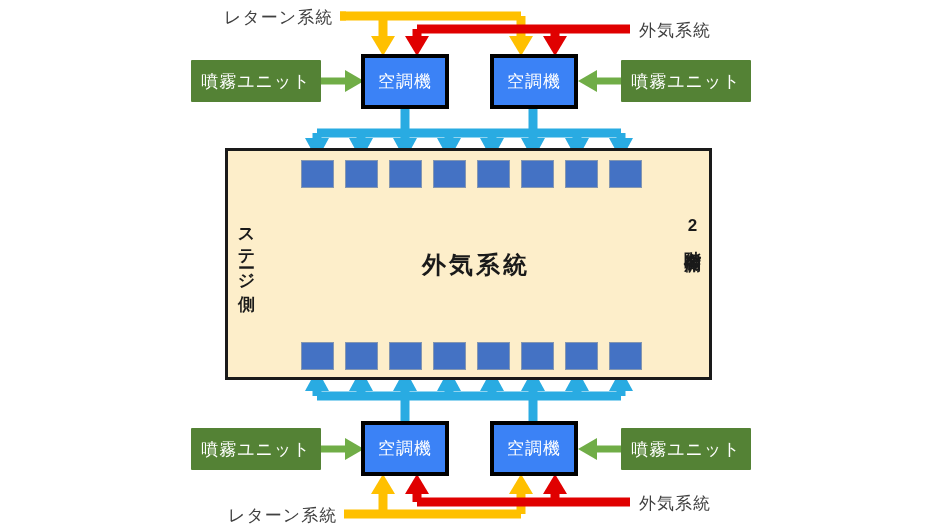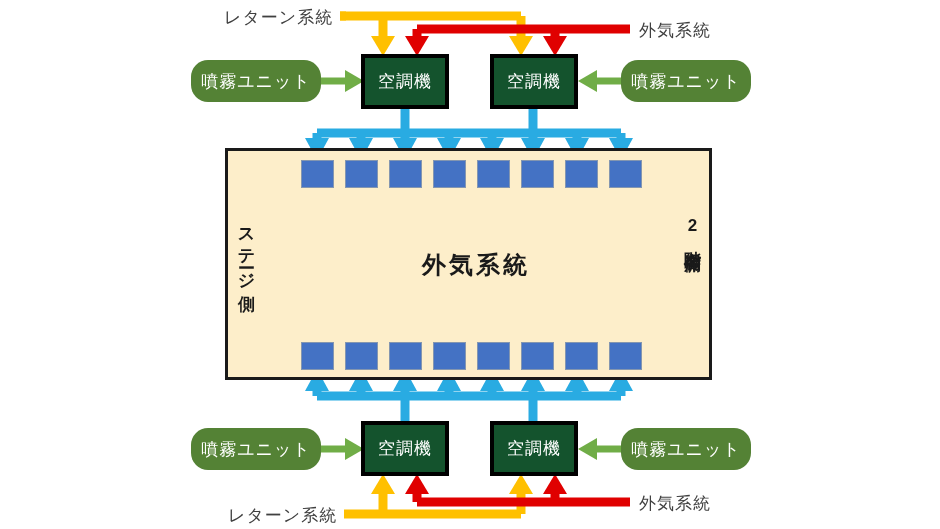--- a/index.html
+++ b/index.html
@@ -4,25 +4,25 @@
 <style>
   html,body{margin:0;padding:0;background:#ffffff;}
   body{width:940px;height:529px;overflow:hidden;
        font-family:"Liberation Sans","DejaVu Sans",sans-serif;}
   #stage{position:relative;width:940px;height:529px;background:#fff;}
   svg.layer{position:absolute;left:0;top:0;width:940px;height:529px;}
 
   .sys-label{position:absolute;font-size:17px;color:#404040;white-space:nowrap;
              letter-spacing:1px;}
 
-  .ahu{position:absolute;background:#14532d;border:4px solid #000000;
+  .ahu{position:absolute;background:#3b82f6;border:4px solid #000000;
        box-sizing:border-box;display:flex;align-items:center;justify-content:center;}
   .ahu span{color:#ffffff;font-size:17px;letter-spacing:1px;}
 
-  .mist{position:absolute;background:#548235;border-radius:17px;
+  .mist{position:absolute;background:#548235;border-radius:1px;
         display:flex;align-items:center;justify-content:center;box-sizing:border-box;}
   .mist span{color:#ffffff;font-size:17px;letter-spacing:1px;}
 
   .hall{position:absolute;background:#fdeeca;border:3px solid #1a1a1a;
         box-sizing:border-box;}
   .hall-title{position:absolute;font-size:24px;font-weight:bold;color:#1a1a1a;
               letter-spacing:3px;white-space:nowrap;}
   .vlabel{position:absolute;font-size:17px;font-weight:bold;color:#1a1a1a;
           writing-mode:vertical-rl;text-orientation:upright;letter-spacing:2px;
           line-height:1;}

